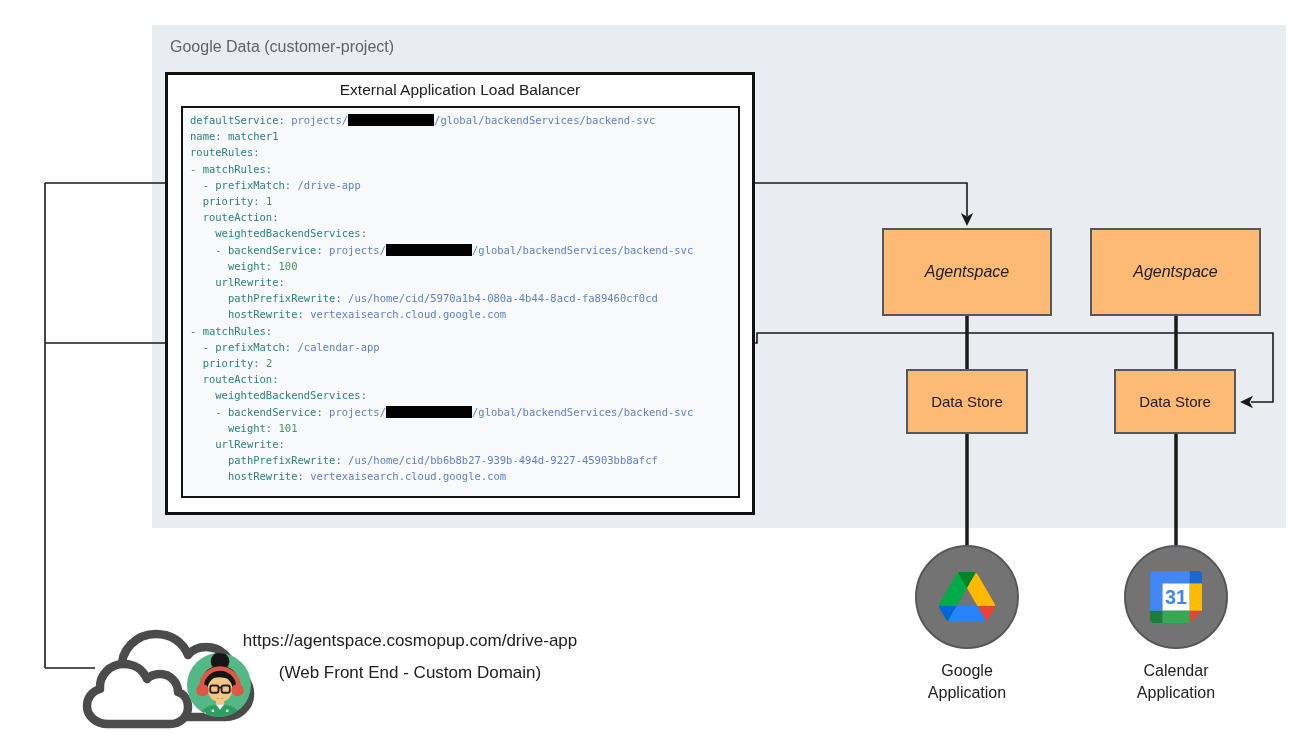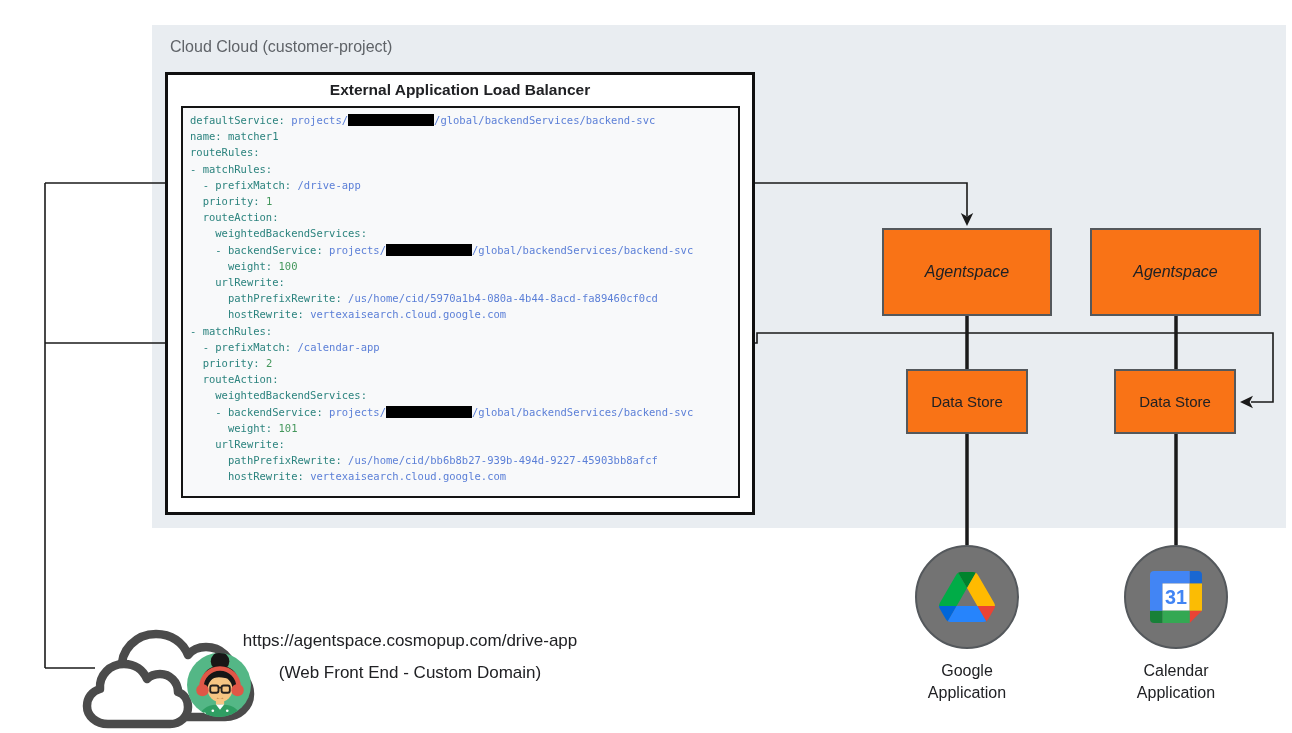--- a/index.html
+++ b/index.html
@@ -13,37 +13,37 @@
   }
   .gcp-title{
     position:absolute;left:170px;top:38px;font-size:16px;color:#5f6368;
   }
   .lb-box{
     position:absolute;left:165px;top:72px;width:590px;height:443px;
     background:#ffffff;border:3px solid #101010;box-sizing:border-box;
   }
   .lb-title{
     position:absolute;left:0;right:0;top:6px;text-align:center;
-    font-size:15.5px;color:#202124;font-weight:bold;
+    font-size:15.5px;color:#202124;
   }
   .code-box{
     position:absolute;left:13px;top:31px;width:559px;height:392px;
     background:#f8f9fa;border:2px solid #141414;box-sizing:border-box;
     margin:0;padding:4px 0 0 7px;overflow:hidden;
     font-family:"DejaVu Sans Mono",monospace;font-size:10.5px;line-height:16.2px;
     white-space:pre;
   }
   .cd-k{color:#2b837e}
   .cd-v{color:#5b7fd7}
   .cd-n{color:#44975c}
   .cd-p{color:#3c4043}
   .cd-bar{display:inline-block;width:86px;height:12px;background:#000;vertical-align:-2px}
   .overlay{position:absolute;left:0;top:0;width:1292px;height:733px;pointer-events:none;}
   .node{
-    position:absolute;background:#f97316;border:2px solid #54585c;box-sizing:border-box;
+    position:absolute;background:#fdba74;border:2px solid #54585c;box-sizing:border-box;
     display:flex;align-items:center;justify-content:center;text-align:center;
   }
   .agentspace{font-style:italic;font-size:16px;}
   .datastore{font-size:15px;}
   .app-circle{
     position:absolute;width:104px;height:104px;border-radius:50%;
     background:#737373;border:2px solid #54585c;box-sizing:border-box;
     display:flex;align-items:center;justify-content:center;
   }
   .app-label{
@@ -55,21 +55,21 @@
   }
   .cloud-wrap{position:absolute;left:78px;top:612px;width:185px;height:120px;}
   .avatar-wrap{position:absolute;left:186px;top:652px;width:66px;height:66px;}
 </style>
 </head>
 <body>
 
 <div class="stage">
 
   <div class="gcp-panel"></div>
-  <div class="gcp-title">Cloud Cloud (customer-project)</div>
+  <div class="gcp-title">Google Data (customer-project)</div>
 
   <svg class="overlay" viewBox="0 0 1292 733">
     <g stroke="#1a1a1a" stroke-width="1.6" fill="none">
       <path d="M45 183 H188"></path>
       <path d="M45 343 H188"></path>
       <path d="M45 183 V668"></path>
       <path d="M45 668 H95"></path>
       <path d="M362 183 H967 V216"></path>
       <path d="M385 343 H757 V333 H1273 V402 H1251"></path>
     </g>

